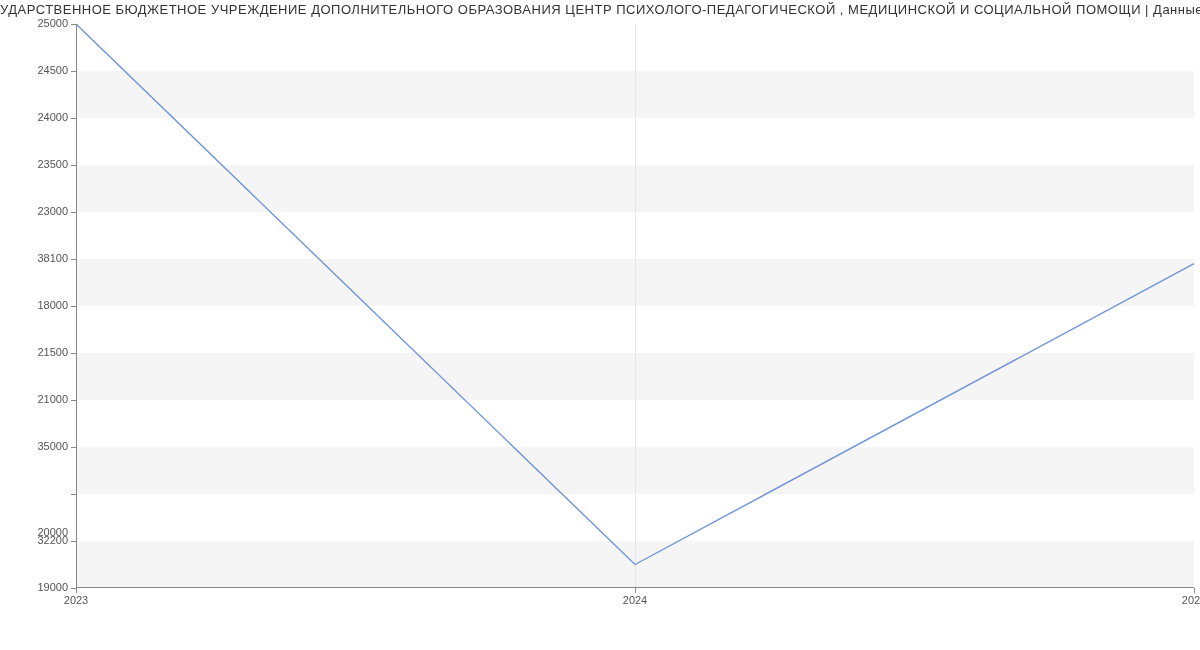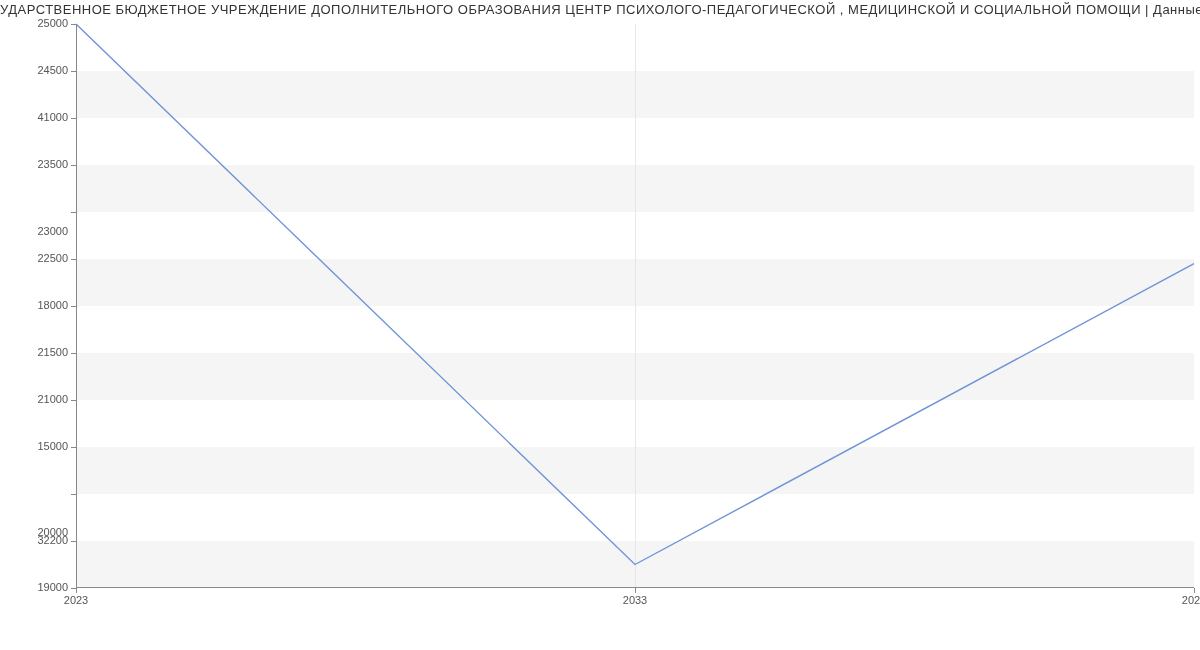--- a/index.html
+++ b/index.html
@@ -123,29 +123,29 @@
       <div class="tick xtick" style="left: 0px; top: 564px;"></div>
       <div class="tick xtick" style="left: 559px; top: 564px;"></div>
       <div class="tick xtick" style="left: 1118px; top: 564px;"></div>
     </div>
 </div>
 
 <div id="y-labels">
     <div class="ylabel" style="left: 12px; top: 581px;">19000</div>
     <div class="ylabel" style="left: 12px; top: 534px;">32200</div>
     <div class="ylabel" style="left: 12px; top: 487px; margin-top: 39px;">20000</div>
-    <div class="ylabel" style="left: 12px; top: 440px;">15000</div>
+    <div class="ylabel" style="left: 12px; top: 440px;">35000</div>
     <div class="ylabel" style="left: 12px; top: 393px;">21000</div>
     <div class="ylabel" style="left: 12px; top: 346px;">21500</div>
     <div class="ylabel" style="left: 12px; top: 299px;">18000</div>
-    <div class="ylabel" style="left: 12px; top: 252px;">22500</div>
-    <div class="ylabel" style="left: 12px; top: 205px; margin-top: 20px;">23000</div>
+    <div class="ylabel" style="left: 12px; top: 252px;">38100</div>
+    <div class="ylabel" style="left: 12px; top: 205px;">23000</div>
     <div class="ylabel" style="left: 12px; top: 158px;">23500</div>
-    <div class="ylabel" style="left: 12px; top: 111px;">41000</div>
+    <div class="ylabel" style="left: 12px; top: 111px;">24000</div>
     <div class="ylabel" style="left: 12px; top: 64px;">24500</div>
     <div class="ylabel" style="left: 12px; top: 17px;">25000</div>
   </div>
 
 <div id="x-labels">
     <div class="xlabel" style="left: 76px; top: 594px;">2023</div>
-    <div class="xlabel" style="left: 635px; top: 594px;">2033</div>
+    <div class="xlabel" style="left: 635px; top: 594px;">2024</div>
     <div class="xlabel" style="left: 1194px; top: 594px;">2025</div>
   </div>
 
 </body></html>

